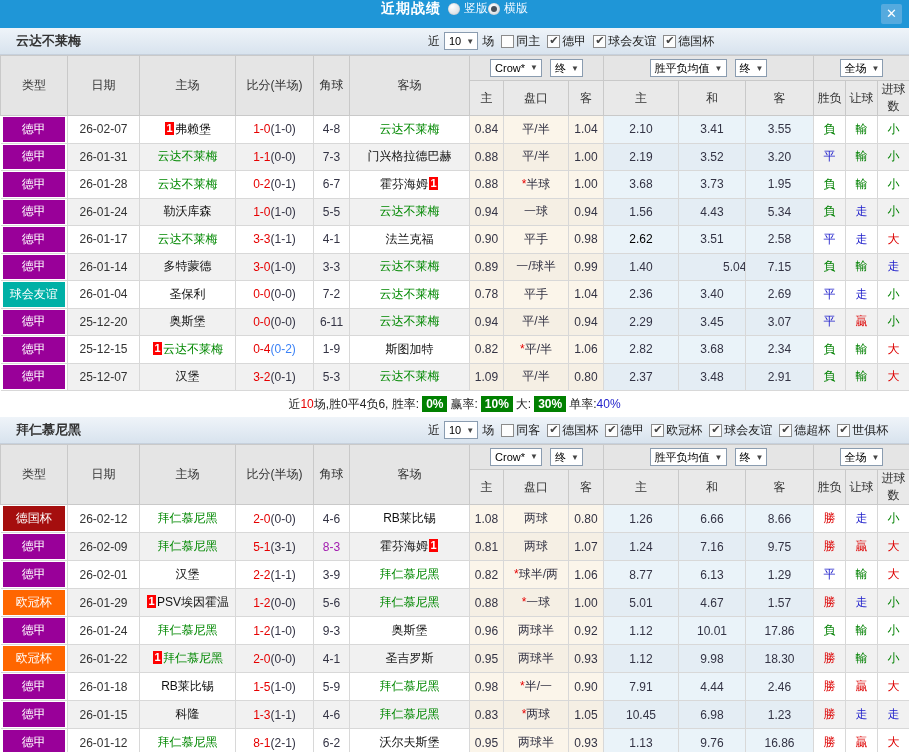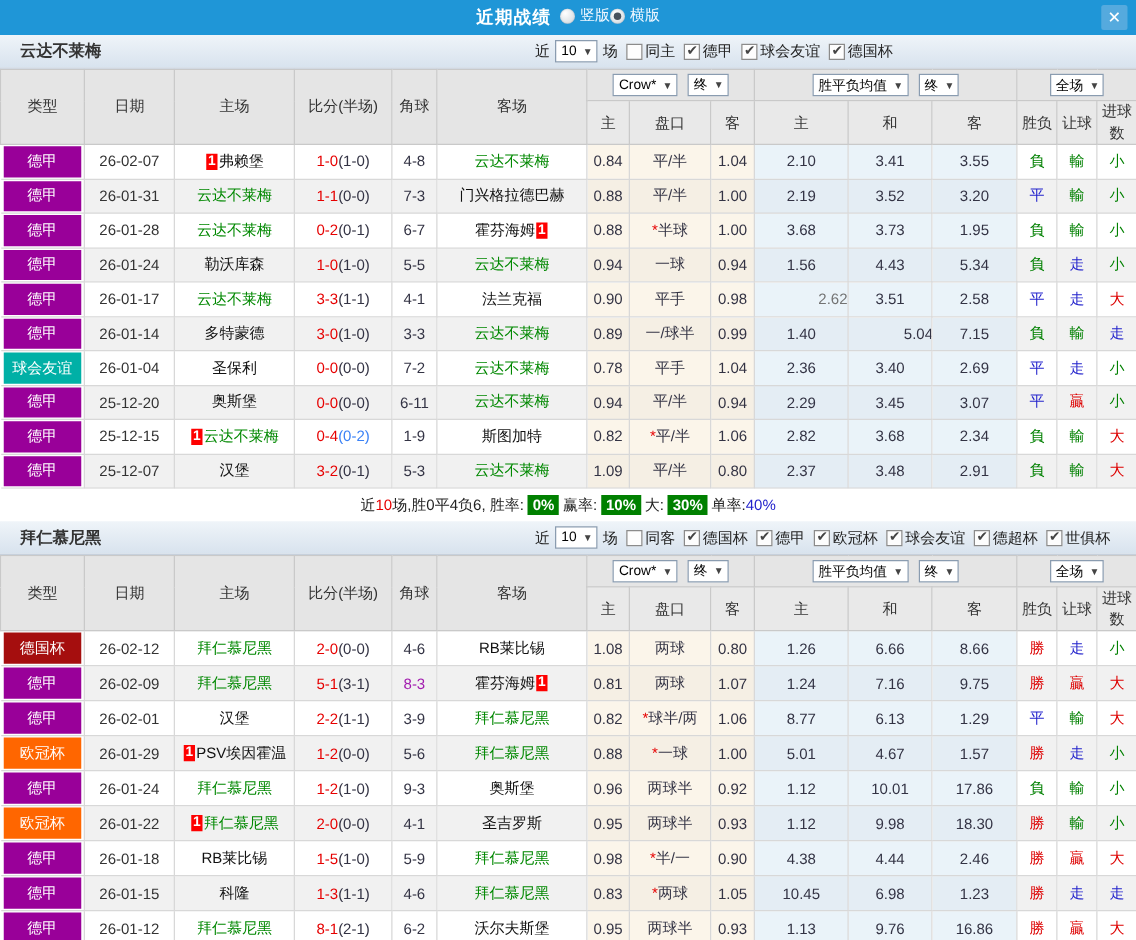--- a/index.html
+++ b/index.html
@@ -2,21 +2,21 @@
 <html><head>
 <meta charset="utf-8">
 <style>
   * { margin:0; padding:0; box-sizing:border-box; }
   html,body { background:#fff; }
   .app { width:909px; height:752px; overflow:hidden; background:#fff;
          font-family:"Liberation Sans","DejaVu Sans",sans-serif; }
 
   
   .titlebar { height:28px; background:#1f96d7; position:relative;
-              display:flex; align-items:center; justify-content:center; gap:7px; }
+              display:flex; align-items:flex-start; justify-content:center; gap:7px; }
   .title { color:#fff; font-weight:bold; font-size:14px; letter-spacing:1px; }
   .radio-opt { display:inline-flex; align-items:center; gap:4px; color:#eef7ff; font-size:12px; cursor:pointer; }
   .radio { width:12px; height:12px; border-radius:50%;
            background:radial-gradient(circle at 35% 30%, #ffffff, #cdd5db);
            box-shadow:inset 0 0 1px #8899aa; position:relative; }
   .radio.checked::after { content:""; position:absolute; left:3px; top:3px;
            width:6px; height:6px; border-radius:50%; background:#47525d; }
   .close-btn { position:absolute; right:7px; top:4px; width:21px; height:20px;
            background:#55aade; color:#fff; text-align:center; line-height:20px;
            font-size:13px; font-weight:bold; border-radius:2px; cursor:pointer; }
@@ -243,21 +243,21 @@
                 <div class="type-badge" style="background: rgb(153, 0, 153);">德甲</div>
               </td>
               <td class="plain date-cell">26-01-17</td>
               <td class="plain team-cell"><span style="color: rgb(0, 136, 0);">云达不莱梅</span></td>
               <td class="plain"><span style="color: rgb(230, 0, 0);">3-3</span><span style="color: rgb(51, 51, 68);">(1-1)</span></td>
               <td class="plain" style="color: rgb(51, 51, 68);">4-1</td>
               <td class="plain team-cell"><span style="color: rgb(17, 17, 17);">法兰克福</span></td>
               <td class="cream" style="color: rgb(51, 51, 68);"><span>0.90</span></td>
               <td class="cream" style="color: rgb(51, 51, 68);"><span>平手</span></td>
               <td class="cream" style="color: rgb(51, 51, 68);"><span>0.98</span></td>
-              <td class="lblue" style="color: #737373; text-align: right;">2.62</td>
+              <td class="lblue" style="color: #000000;">2.62</td>
               <td class="lblue" style="color: rgb(51, 51, 68);">3.51</td>
               <td class="lblue" style="color: rgb(51, 51, 68);">2.58</td>
               <td class="plain" style="color: rgb(35, 35, 204);">平</td>
               <td class="plain" style="color: rgb(35, 35, 204);">走</td>
               <td class="plain" style="color: rgb(221, 0, 0);">大</td>
             </tr>
             <tr class="even">
               <td class="type-cell">
                 <div class="type-badge" style="background: rgb(153, 0, 153);">德甲</div>
               </td>
@@ -585,21 +585,21 @@
                 <div class="type-badge" style="background: rgb(153, 0, 153);">德甲</div>
               </td>
               <td class="plain date-cell">26-01-18</td>
               <td class="plain team-cell"><span style="color: rgb(17, 17, 17);">RB莱比锡</span></td>
               <td class="plain"><span style="color: rgb(230, 0, 0);">1-5</span><span style="color: rgb(51, 51, 68);">(1-0)</span></td>
               <td class="plain" style="color: rgb(51, 51, 68);">5-9</td>
               <td class="plain team-cell"><span style="color: rgb(0, 136, 0);">拜仁慕尼黑</span></td>
               <td class="cream" style="color: rgb(51, 51, 68);"><span>0.98</span></td>
               <td class="cream" style="color: rgb(51, 51, 68);"><span class="star">*</span><span>半/一</span></td>
               <td class="cream" style="color: rgb(51, 51, 68);"><span>0.90</span></td>
-              <td class="lblue" style="color: rgb(51, 51, 68);">4.38</td>
+              <td class="lblue" style="color: rgb(51, 51, 68);">7.91</td>
               <td class="lblue" style="color: rgb(51, 51, 68);">4.44</td>
               <td class="lblue" style="color: rgb(51, 51, 68);">2.46</td>
               <td class="plain" style="color: rgb(221, 0, 0);">勝</td>
               <td class="plain" style="color: rgb(221, 0, 0);">贏</td>
               <td class="plain" style="color: rgb(221, 0, 0);">大</td>
             </tr>
             <tr class="even">
               <td class="type-cell">
                 <div class="type-badge" style="background: rgb(153, 0, 153);">德甲</div>
               </td>

